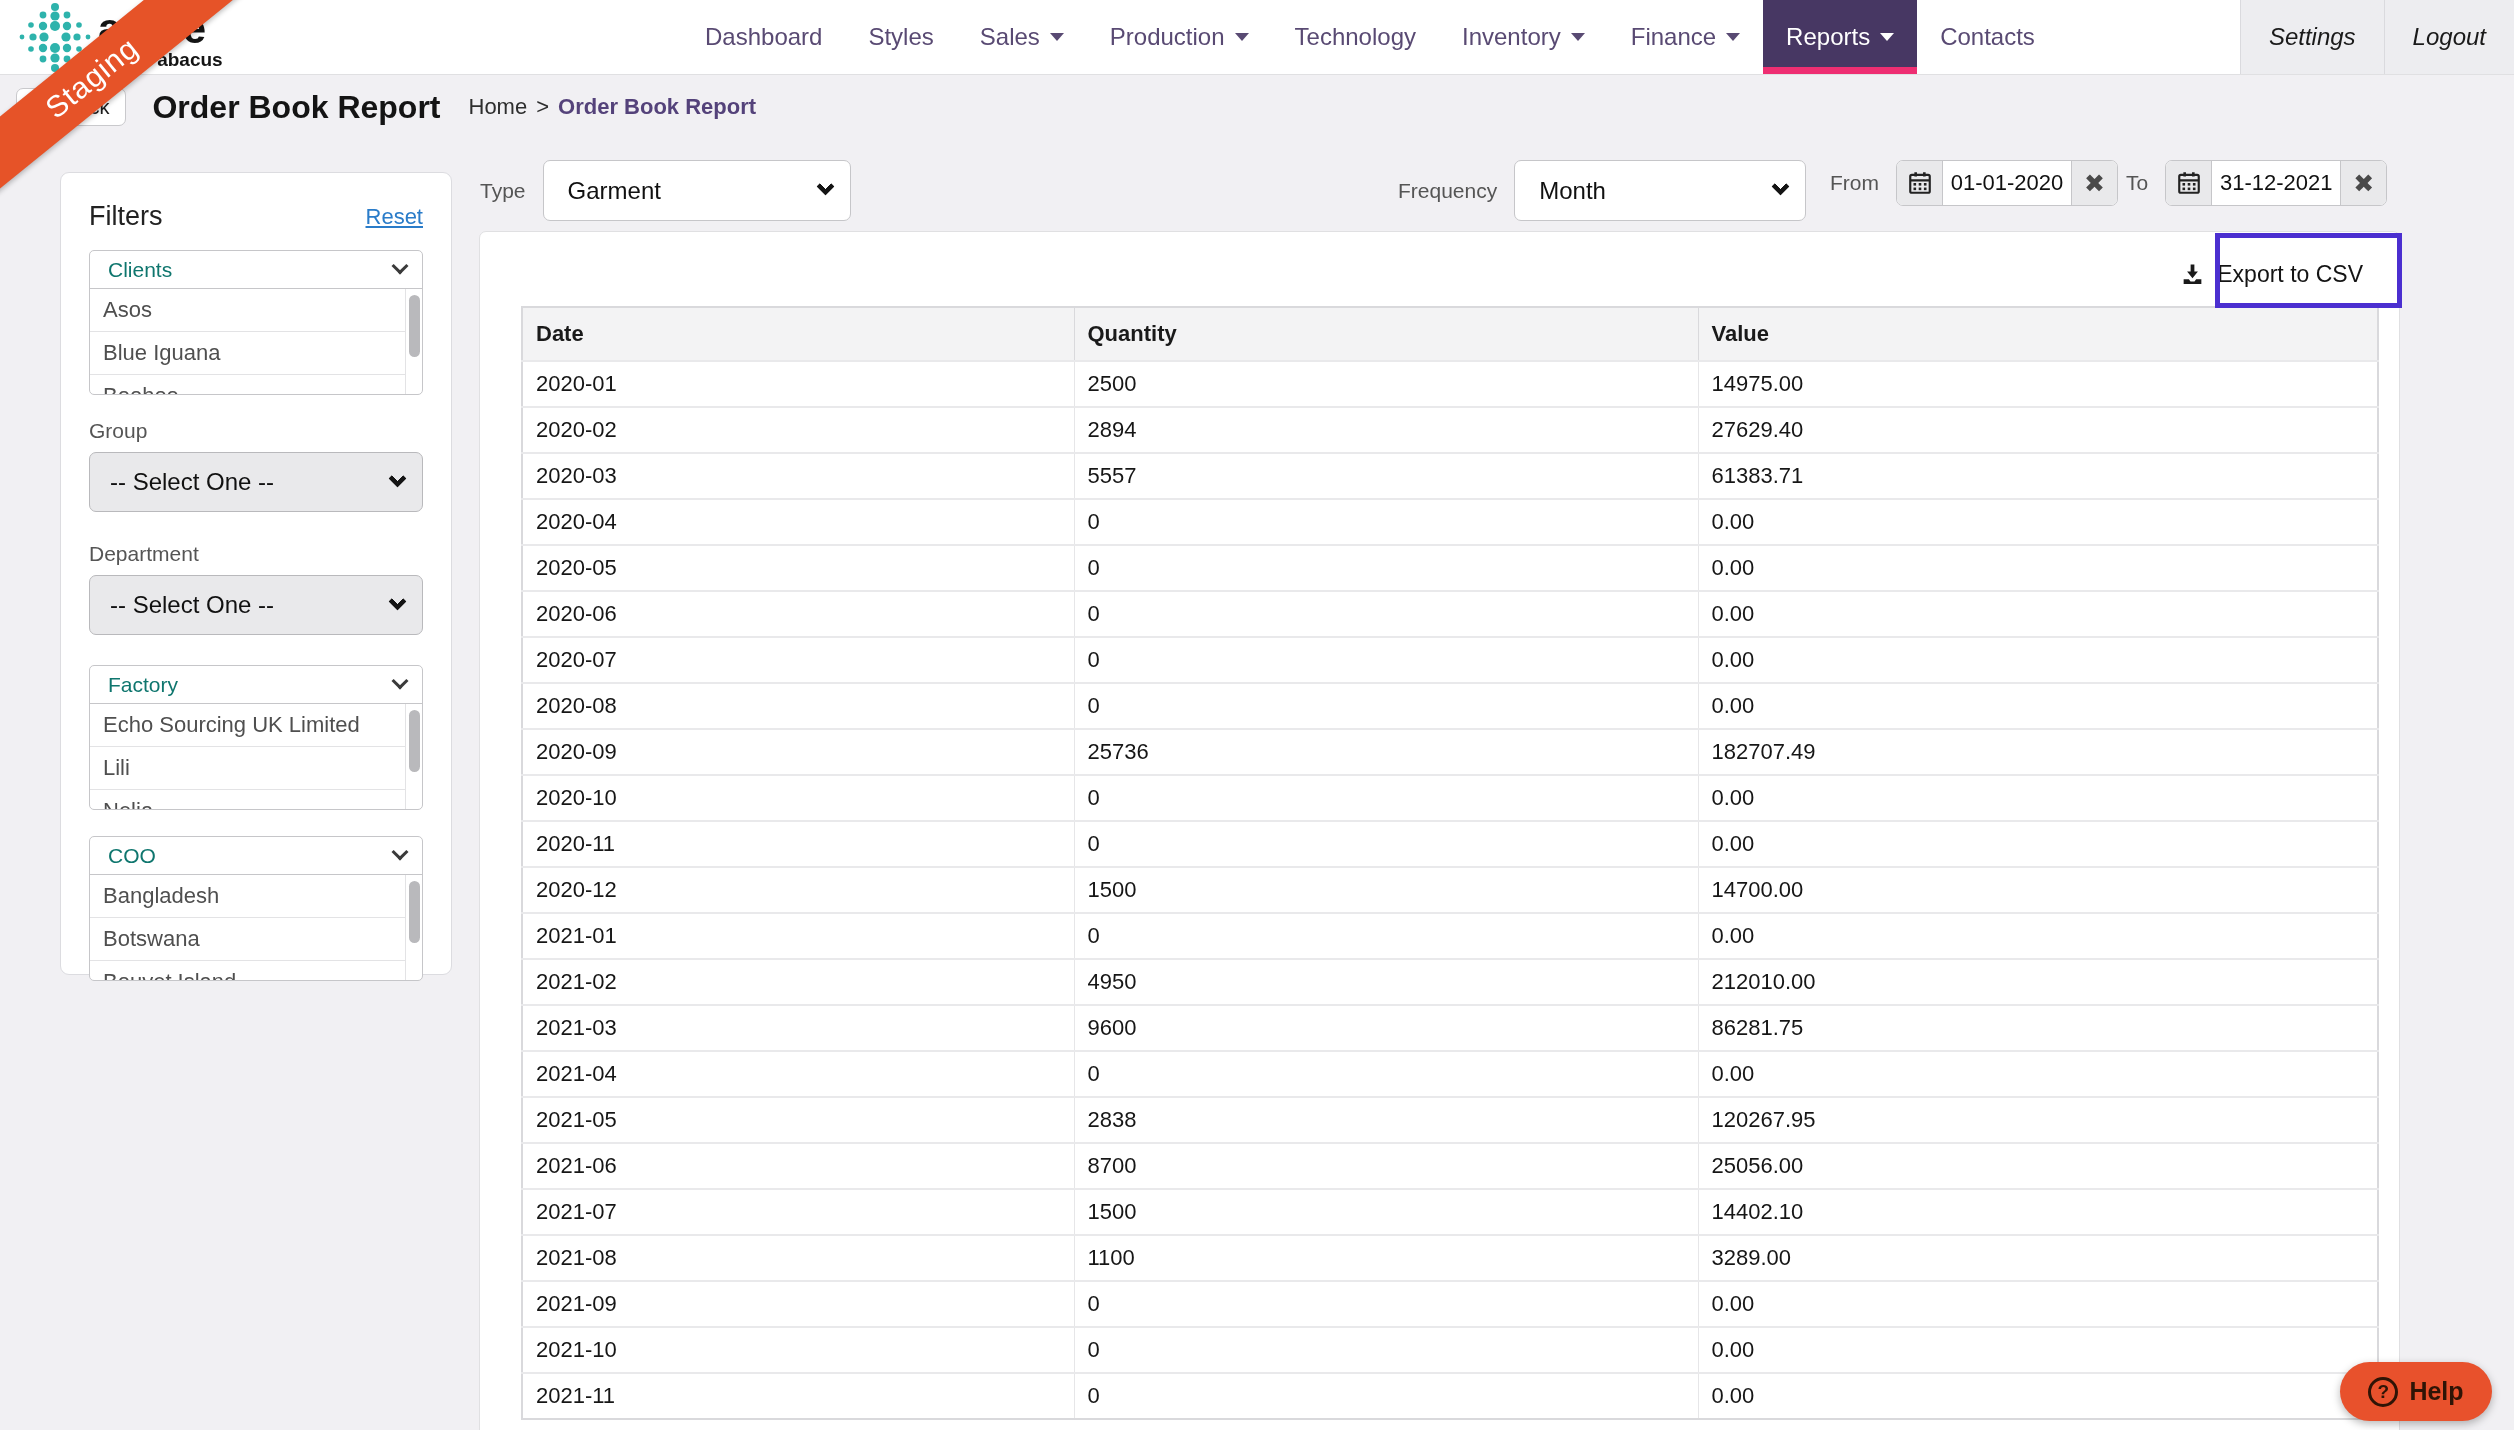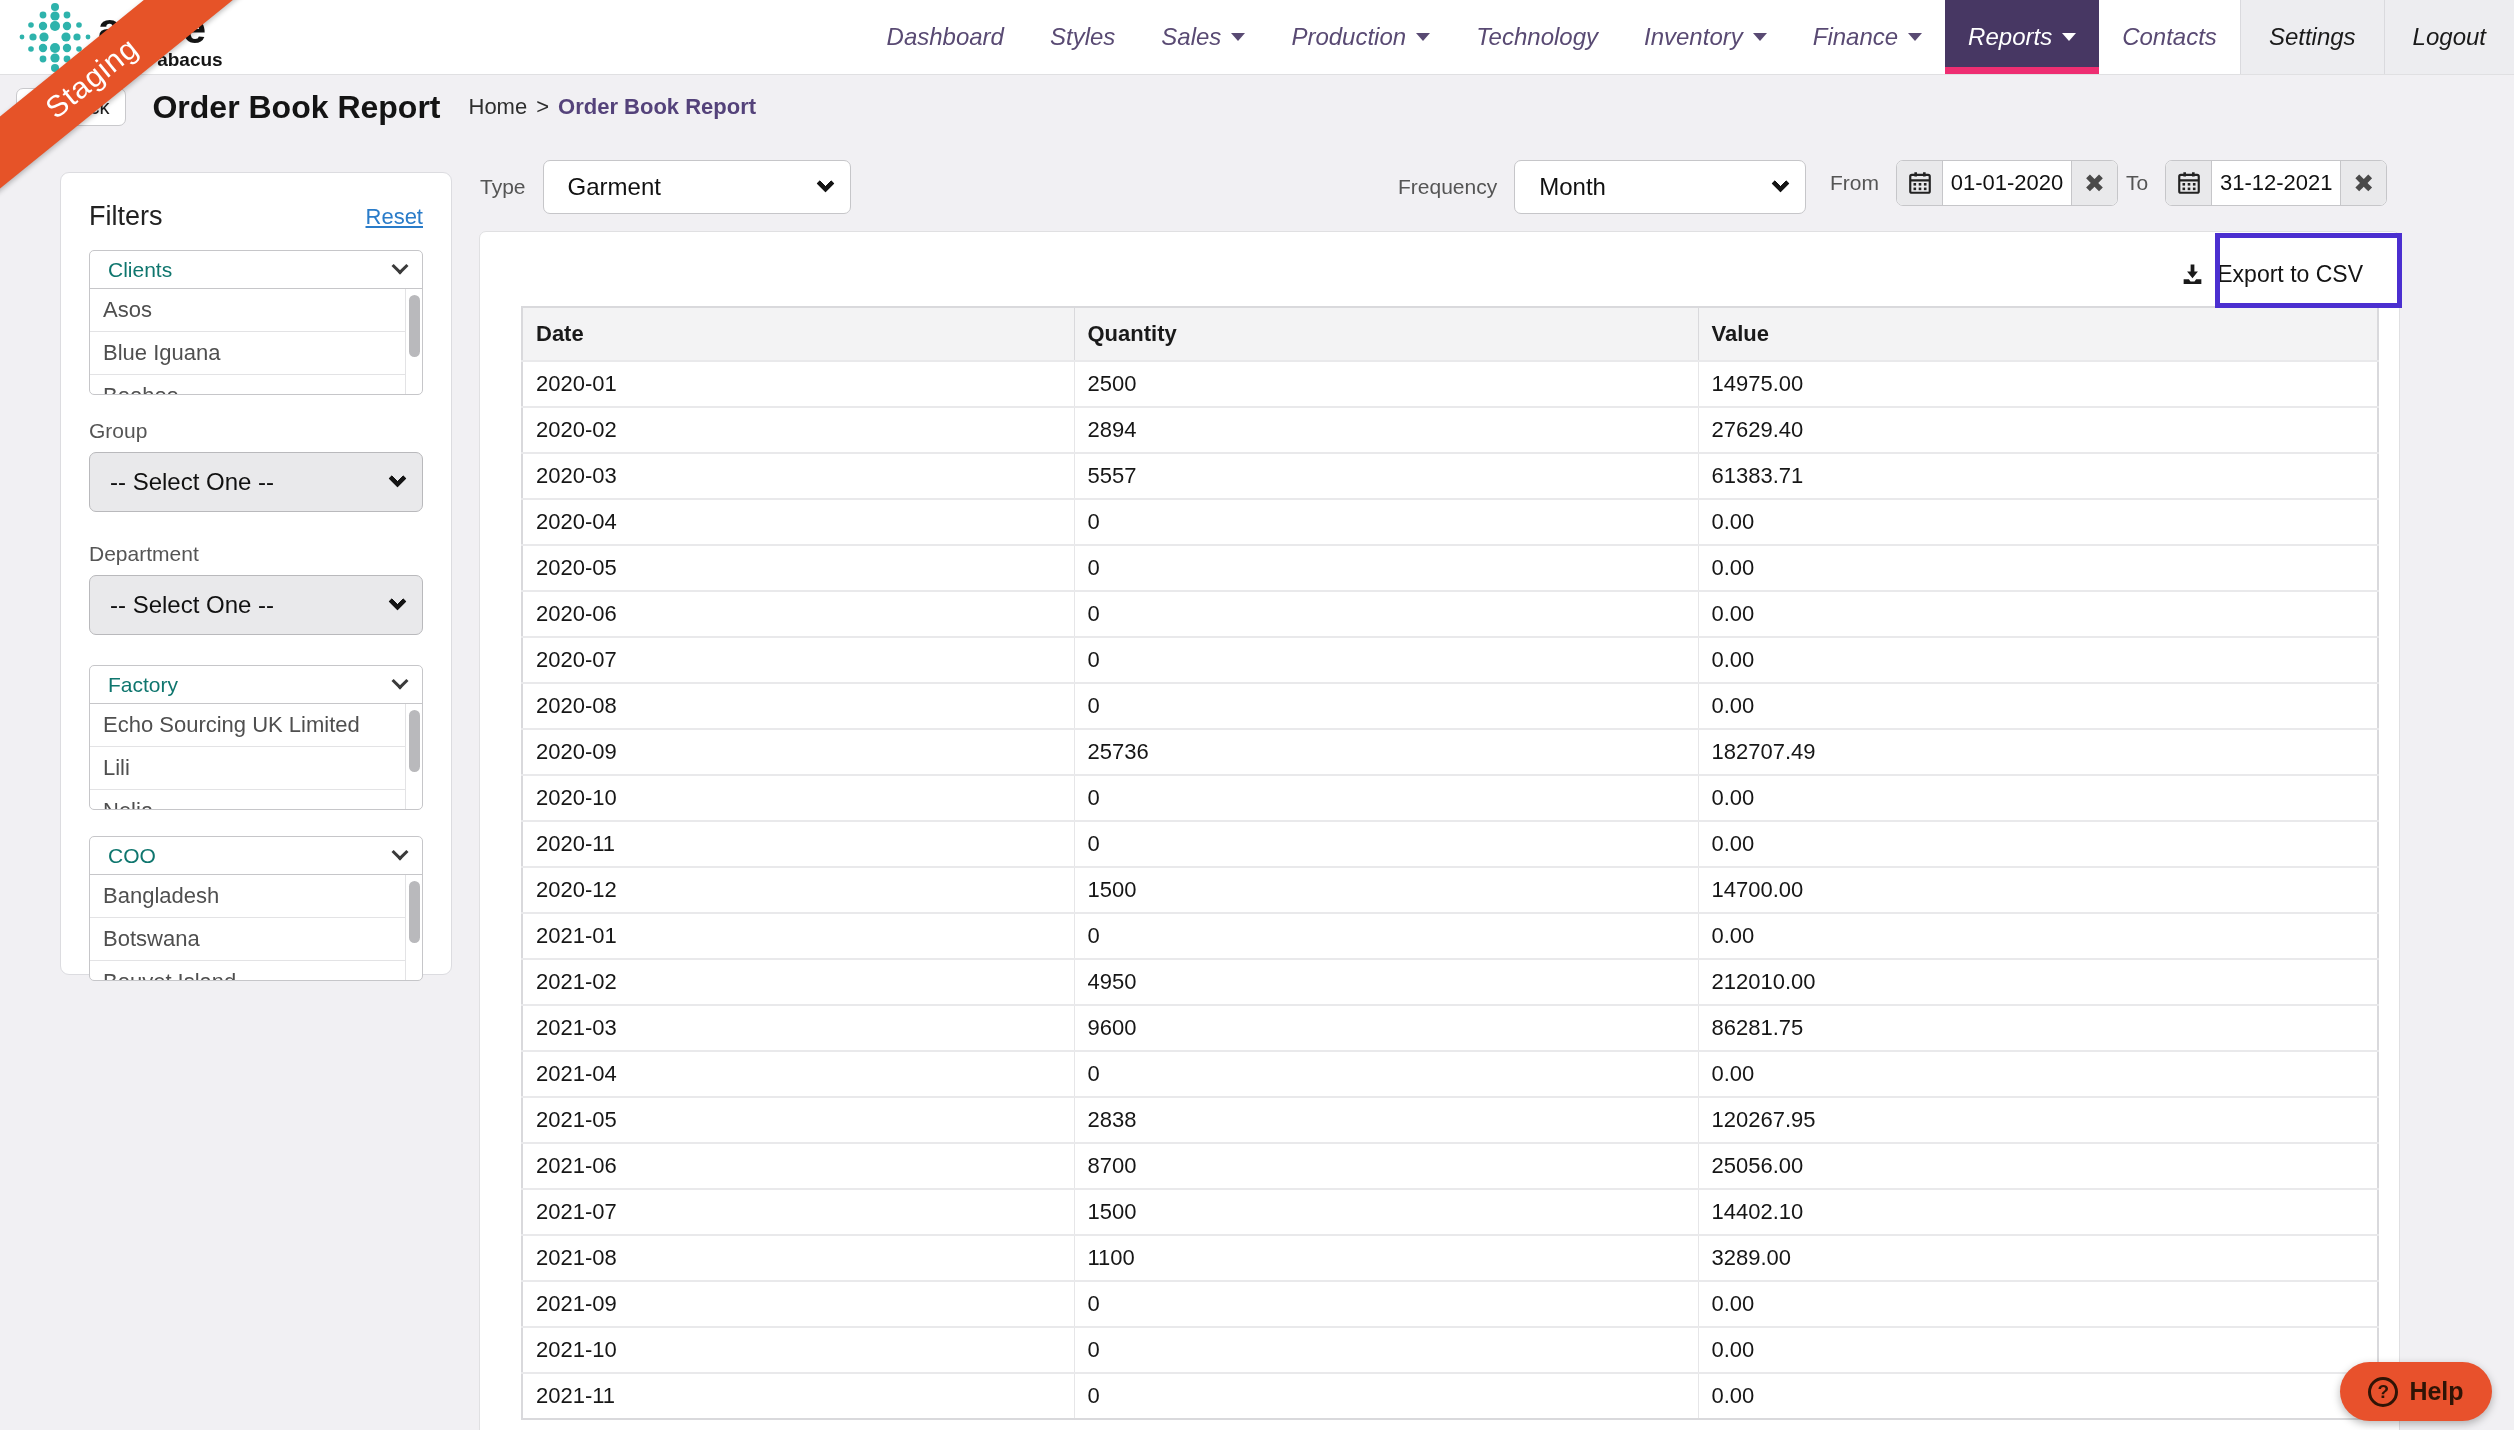--- a/index.html
+++ b/index.html
@@ -10,21 +10,21 @@
   
   .navbar { position:absolute; top:0; left:0; width:2514px; height:75px; background:#fff;
             border-bottom:1px solid #e0e0e2; display:flex; align-items:stretch; z-index:20; }
   .brand { position:relative; width:500px; flex:0 0 auto; }
   .brand-mark { position:absolute; left:14px; top:-1px; }
   .brand-name { position:absolute; left:98px; top:8px; font-size:42px; font-weight:800;
                 color:#141414; letter-spacing:-1px; line-height:1; }
   .brand-sub { position:absolute; left:116px; top:49px; font-size:19px; font-weight:bold; }
   .brand-sub .by { color:#35b5d8; }
   .brand-sub .fab { color:#141414; }
-  .nav-menu { flex:1; display:flex; justify-content:flex-end; align-items:stretch;font-style:italic; }
+  .nav-menu { flex:1; display:flex; justify-content:center; align-items:stretch; }
   .nav-item { display:flex; align-items:center; padding:0 23px; font-size:24px;
               color:var(--nav-purple,#594a73); cursor:pointer; white-space:nowrap; }
   .nav-item.active { background:var(--active-bg,#473763); color:#fff;
               box-shadow:inset 0 -7px 0 var(--active-underline,#ee2e72); }
   .caret { width:0; height:0; border-left:7px solid transparent; border-right:7px solid transparent;
            border-top:8px solid currentColor; margin-left:10px; display:inline-block; }
   .nav-right { display:flex; flex:0 0 auto; }
   .nav-right > div { min-width:124px; padding:0 28px; display:flex; align-items:center; justify-content:center;
            background:#ededf0; border-left:1px solid #dadade; font-size:24px; color:#1a1a1a; cursor:pointer;font-style:italic; }
 
@@ -73,21 +73,21 @@
   .lbl-dept { margin-top:30px; }
   .gray-select { margin-top:9px; height:60px; background:#e9e9eb; border:1px solid #b9b9bc; border-radius:7px;
                  display:flex; align-items:center; justify-content:space-between;
                  padding:0 18px 0 20px; font-size:24px; color:#111; cursor:pointer; }
   .chevb { width:13px; height:13px; border-right:5px solid #141414; border-bottom:5px solid #141414;
            transform:rotate(45deg); margin-top:-8px; border-radius:1px; flex:0 0 auto; }
 
   
   .ctrl { position:absolute; top:160px; display:flex; align-items:center; }
   .ctrl-label { font-size:21px; color:#555; margin-right:17px; white-space:nowrap; }
-  .white-select { height:54px; background:#fff; border:1px solid #c6c6c9; border-radius:7px;
+  .white-select { height:61px; background:#fff; border:1px solid #c6c6c9; border-radius:7px;
                   display:flex; align-items:center; justify-content:space-between;
                   padding:0 18px 0 24px; font-size:24px; color:#111; cursor:pointer; }
   .type-group { left:480px; }   .type-group .white-select { width:308px; }
   .freq-group { left:1398px; }  .freq-group .white-select { width:292px; }
   .from-group { left:1830px; }  .to-group { left:2126px; }
   .input-group { display:flex; height:46px; border:1px solid #c6c6c9; border-radius:7px;
                  overflow:hidden; background:#fff; }
   .ig-btn { width:46px; background:#e9e9eb; display:flex; align-items:center; justify-content:center;
             border-right:1px solid #c6c6c9; cursor:pointer; flex:0 0 auto; }
   .ig-input { width:128px; border:none; outline:none; font-size:22px; text-align:center; color:#111;

